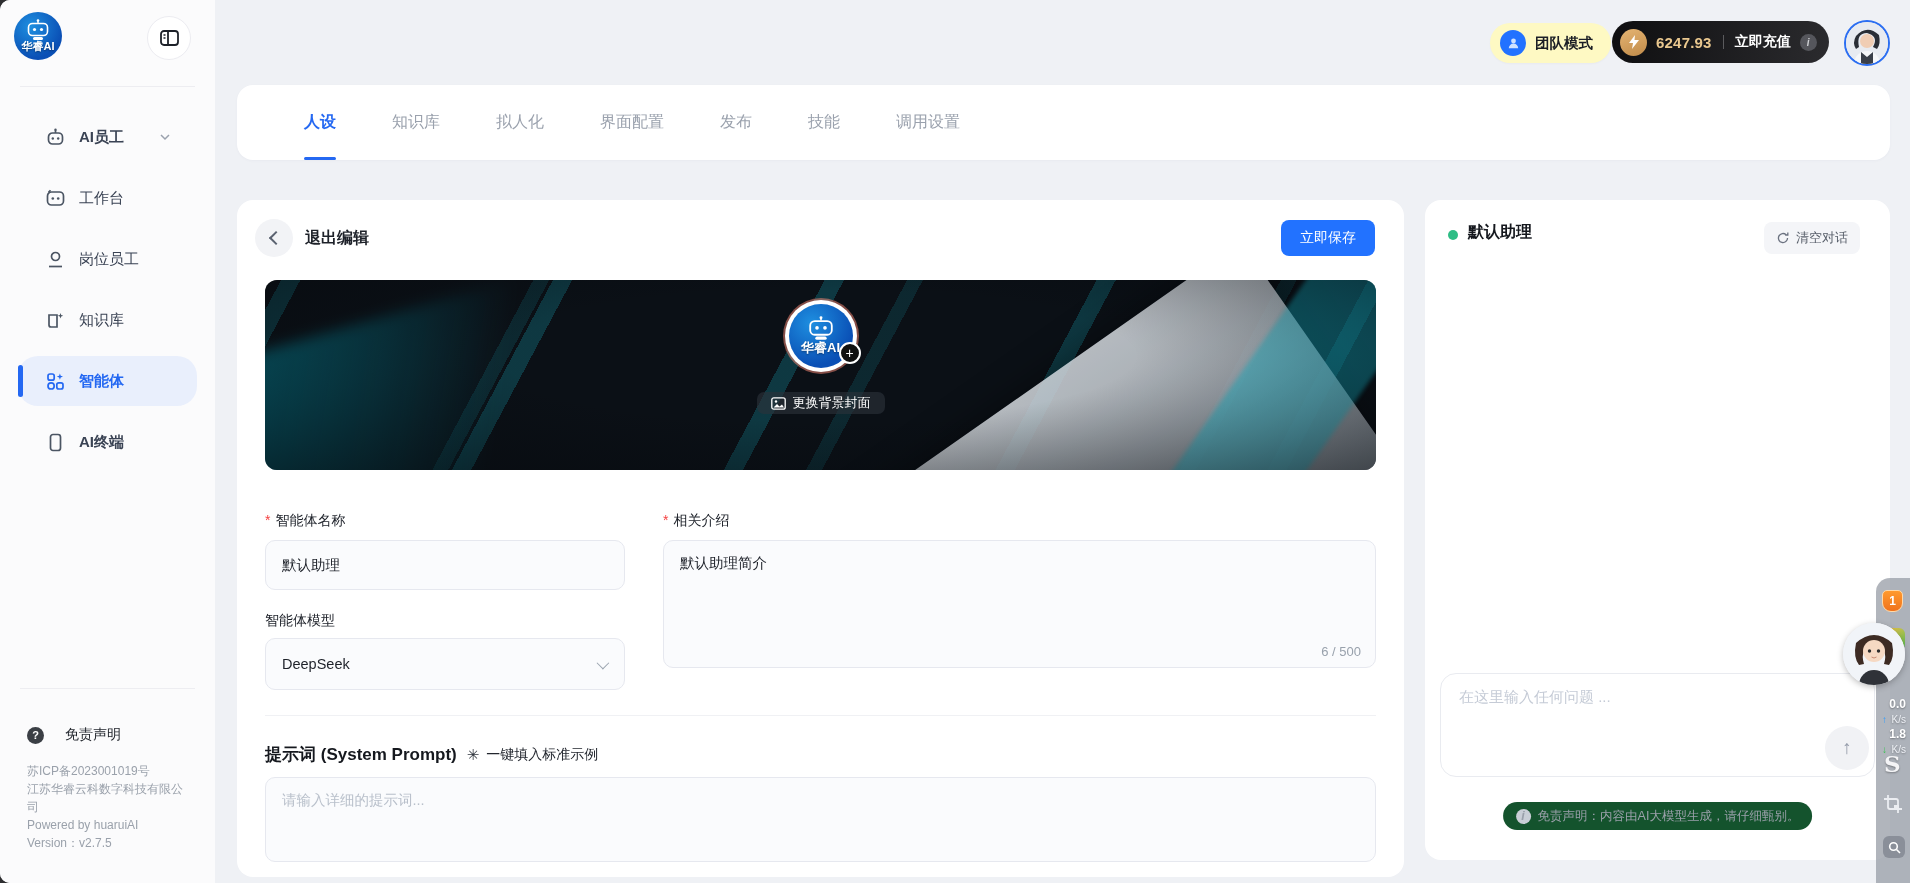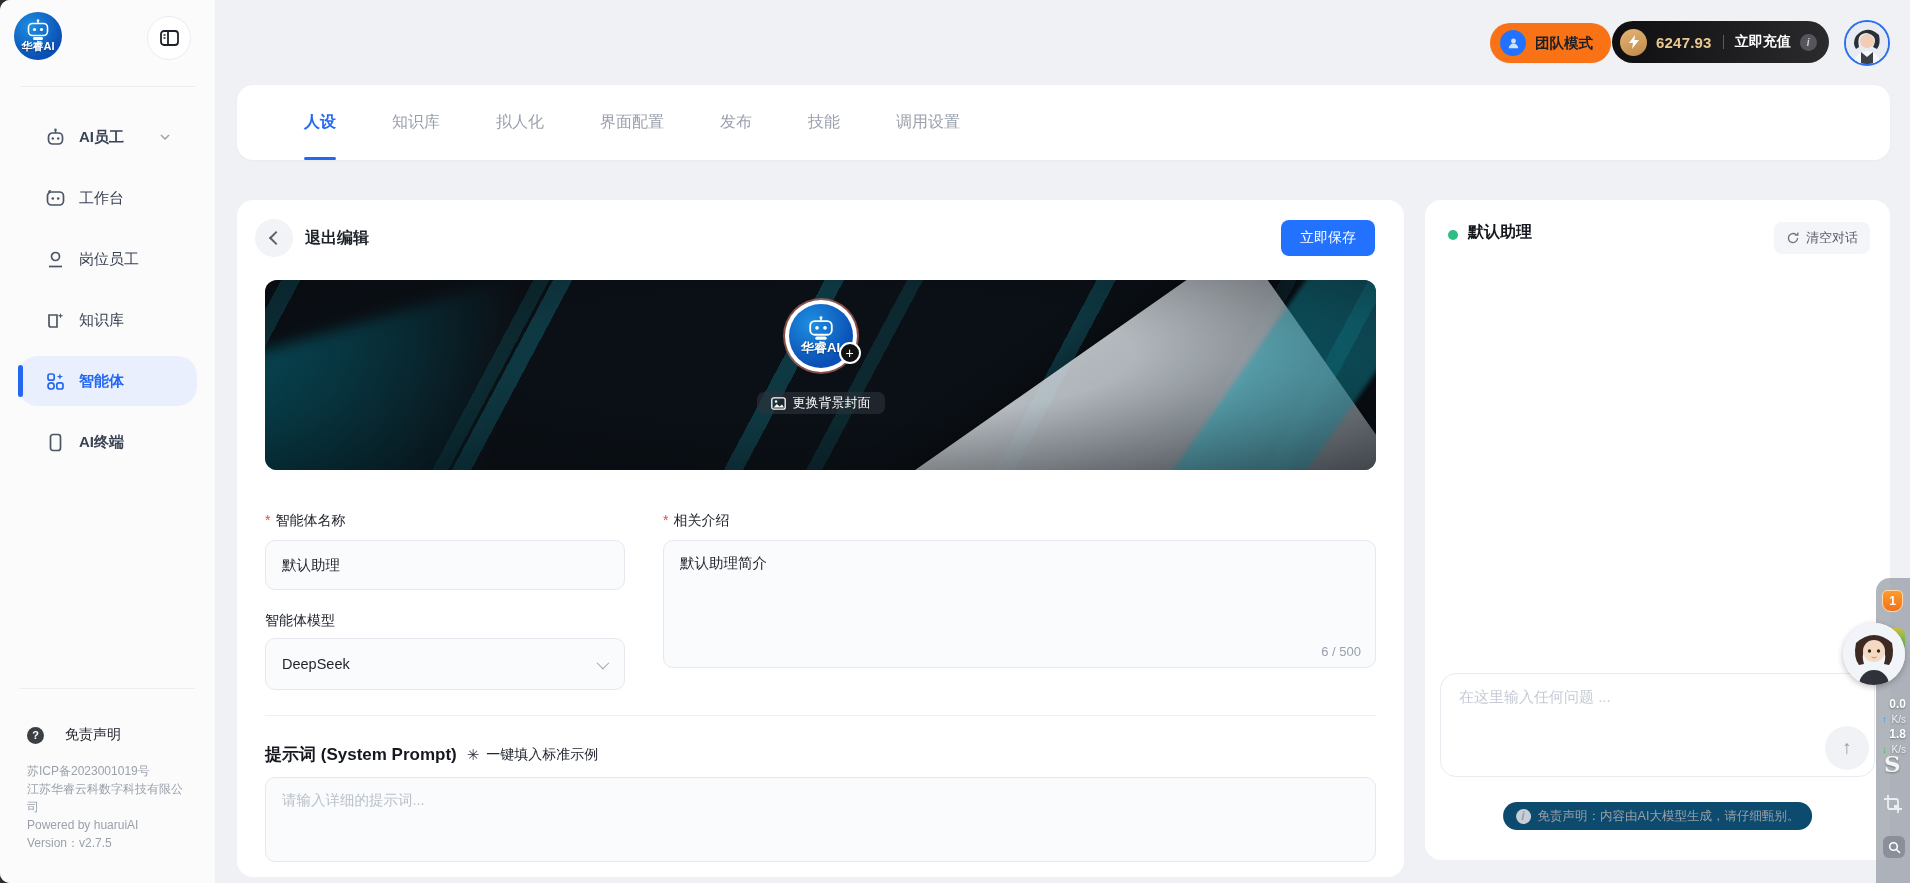--- a/index.html
+++ b/index.html
@@ -20,21 +20,21 @@
   .nav-item.active::before { content:""; position:absolute; left:0; top:9px; bottom:9px; width:5px; border-radius:4px; background:#2468f2; }
   .nav-item .chev { margin-left:22px; width:10px; height:10px; }
   .side-footer { position:absolute; left:0; bottom:0; width:100%; }
   .disc-row { position:absolute; left:27px; top:-157px; display:flex; align-items:center; gap:9px; }
   .q-circle { width:17px; height:17px; border-radius:50%; background:#3b3f45; color:#fff; font-size:11px; display:flex; align-items:center; justify-content:center; font-weight:700; }
   .q-circle::after{ content:"?"; }
   .disc-label { font-size:14px; color:#23272e; font-weight:500;margin-left:12px; }
   .legal { position:absolute; left:27px; top:-121px; width:162px; font-size:12px; line-height:18px; color:#9aa1ab; }
 
   
-  .team-pill { position:absolute; left:1490px; top:23px; height:40px; border-radius:20px; background:#f97316; display:flex; align-items:center; padding:0 18px 0 10px; gap:9px; cursor:pointer; box-shadow:0 1px 2px rgba(20,30,60,.03); }
+  .team-pill { position:absolute; left:1490px; top:23px; height:40px; border-radius:20px; background:#fef9c3; display:flex; align-items:center; padding:0 18px 0 10px; gap:9px; cursor:pointer; box-shadow:0 1px 2px rgba(20,30,60,.03); }
   .team-pill .ticon { width:26px; height:26px; border-radius:50%; background:#2272ff; display:flex; align-items:center; justify-content:center; }
   .team-pill .tlabel { font-size:14.5px; font-weight:700; color:#1c1f26; }
   .balance-pill { position:absolute; left:1612px; top:21px; height:42px; border-radius:21px; background:linear-gradient(100deg,#0e0e10,#2b2b2e); display:flex; align-items:center; padding:0 12px 0 8px; cursor:pointer; }
   .coin { width:27px; height:27px; border-radius:50%; background:linear-gradient(160deg,#e5b472,#c08b4a); display:flex; align-items:center; justify-content:center; }
   .bal-num { margin-left:9px; font-size:15px; font-weight:700; color:#eac88f; letter-spacing:.2px; }
   .bal-sep { width:1px; height:14px; background:rgba(255,255,255,.28); margin:0 11px; }
   .bal-cta { font-size:14px; font-weight:700; color:#ffffff; }
   .info-dot { margin-left:9px; width:17px; height:17px; border-radius:50%; background:#55565c; color:#cfd0d4; font-size:10px; display:flex; align-items:center; justify-content:center; font-style:italic; font-weight:700; }
   .info-dot::after { content:"i"; }
   .user-avatar { position:absolute; left:1844px; top:20px; width:46px; height:46px; border-radius:50%; border:2px solid #2b6ef2; overflow:hidden; background:#dfe5ee; cursor:pointer; }
@@ -83,27 +83,27 @@
   .spark { margin:0 7px 0 10px; color:#2f343d; font-size:15px; }
   .spark::after { content:"✳"; }
   .fill-link { font-size:14px; color:#22262e; font-weight:500; cursor:pointer; }
   .prompt-box { position:absolute; left:28px; top:577px; width:1111px; height:85px; }
   .prompt-box textarea::placeholder, .ibox input::placeholder { color:#b9c0cb; }
 
   
   .chat-card { position:absolute; left:1425px; top:200px; width:465px; height:660px; background:#fff; border-radius:16px; }
   .chat-dot { position:absolute; left:23px; top:30px; width:10px; height:10px; border-radius:50%; background:#2ebd85; }
   .chat-title { position:absolute; left:43px; top:22px; font-size:16px; font-weight:700; color:#15181e; }
-  .clear-btn { position:absolute; right:20px; top:22px; height:32px; border-radius:8px; background:#f4f5f8; color:#565d68; font-size:13px; display:flex; align-items:center; gap:6px; padding:0 12px; cursor:pointer; }
+  .clear-btn { position:absolute; right:30px; top:22px; height:32px; border-radius:8px; background:#f4f5f8; color:#565d68; font-size:13px; display:flex; align-items:center; gap:6px; padding:0 12px; cursor:pointer; }
   .chat-input { position:absolute; left:15px; top:473px; width:435px; height:104px; border:1.5px solid #e9ebf0; border-radius:16px; background:#fff; }
   .chat-input input { position:absolute; left:2px; top:2px; width:380px; height:40px; border:none; outline:none; font-size:15px; padding:0 16px; color:#1d2129; background:transparent; font-family:inherit; }
   .chat-input input::placeholder { color:#c5cbd6; }
   .send-btn { position:absolute; right:5px; bottom:6px; width:44px; height:44px; border-radius:50%; background:#f1f2f5; display:flex; align-items:center; justify-content:center; color:#969dab; font-size:19px; cursor:pointer; }
   .send-btn::after { content:"↑"; }
-  .chat-disc { position:absolute; left:50%; transform:translateX(-50%); top:602px; height:28px; border-radius:14px; background:#0c4a6e; display:flex; align-items:center; gap:7px; padding:0 13px; white-space:nowrap; }
+  .chat-disc { position:absolute; left:50%; transform:translateX(-50%); top:602px; height:28px; border-radius:14px; background:#14532d; display:flex; align-items:center; gap:7px; padding:0 13px; white-space:nowrap; }
   .i-circle { width:15px; height:15px; border-radius:50%; background:#c9ced6; color:#fff; font-size:9px; font-style:italic; font-weight:700; display:flex; align-items:center; justify-content:center; flex:none; }
   .i-circle::after { content:"i"; }
   .chat-disc span { font-size:12.5px; color:#9aa0aa; }
 
   
   .float-strip { position:absolute; left:1876px; top:578px; width:34px; height:305px; background:rgba(151,156,166,.75); border-radius:14px 0 0 0; z-index:50; }
   .shield { position:absolute; left:6px; top:12px; width:21px; height:22px; background:linear-gradient(180deg,#ff9a2e,#f0721c); border-radius:5px 5px 9px 9px; color:#fff; font-size:12px; font-weight:700; display:flex; align-items:center; justify-content:center; border:1.5px solid #ffd9a8; }
   .mini-app { position:absolute; left:7px; top:50px; width:22px; height:22px; border-radius:6px; background:linear-gradient(140deg,#ffc247,#52bd52); }
   .girl-avatar { position:absolute; left:-33px; top:45px; width:62px; height:62px; border-radius:50%; background:#f3f5f9; overflow:hidden; box-shadow:0 2px 6px rgba(0,0,0,.25); cursor:pointer; }
   .speeds { position:absolute; right:4px; top:118px; text-align:right; line-height:13px; }

